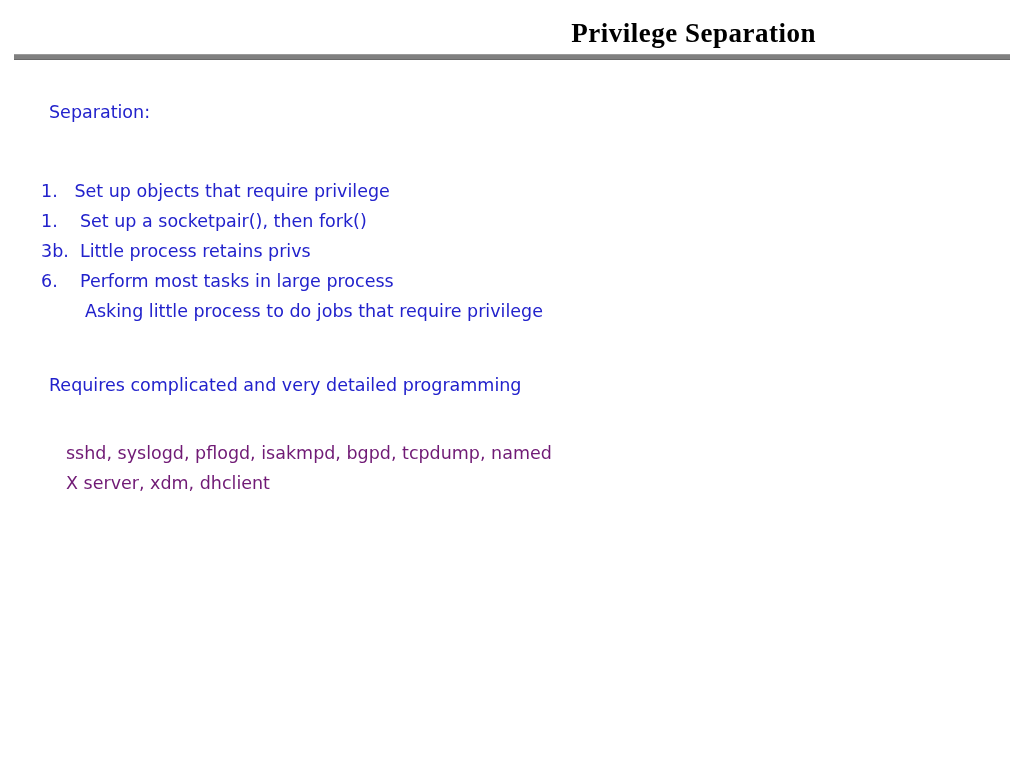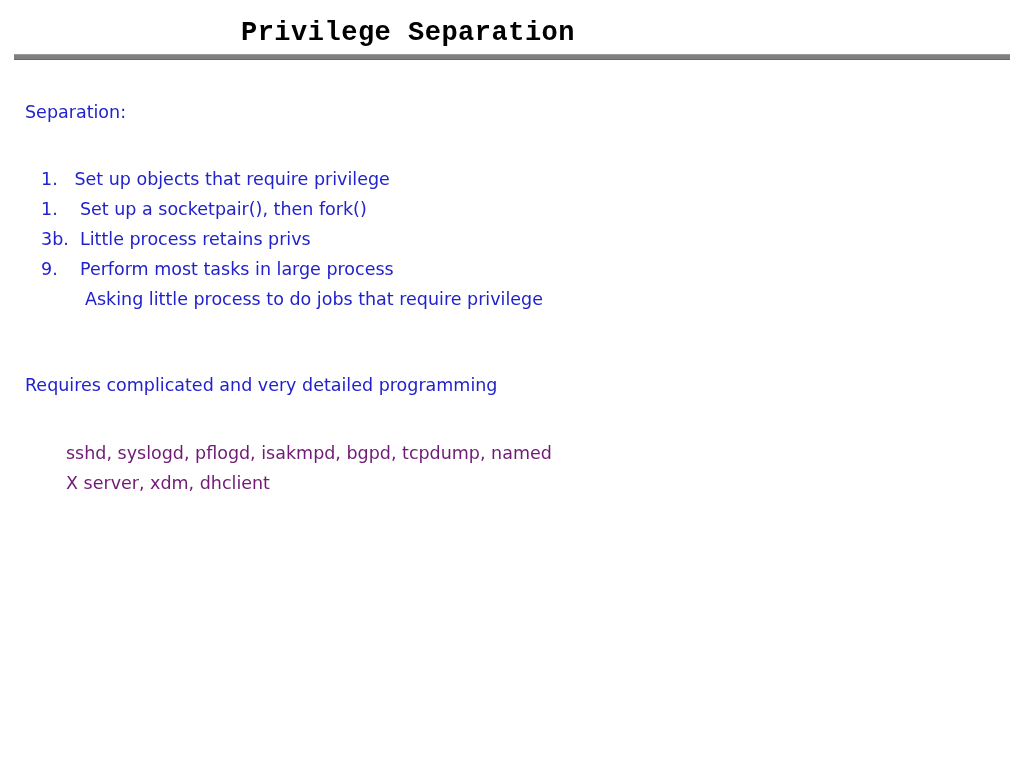--- a/index.html
+++ b/index.html
@@ -17,22 +17,22 @@
   .slide {
     position: absolute;
     inset: 0;
     background: #ffffff;
   }
   .slide-title {
     position: absolute;
     top: 18px;
     left: 0;
     width: 816px;
-    text-align: center;
-    font-family: Liberation Mono, monospace;
+    text-align: right;
+    font-family: Liberation Serif, serif;
     font-size: 27px;
     font-weight: bold;
     color: #000000;
     letter-spacing: 0.5px;
   }
   .title-rule {
     position: absolute;
     top: 54px;
     left: 14px;
     width: 996px;
@@ -40,28 +40,29 @@
     background: #808080;
     border-top: 1px solid #9a9a9a;
     border-bottom: 1px solid #6a6a6a;
   }
   .body-text {
     position: absolute;
     font-family: "DejaVu Sans", sans-serif;
     font-size: 17.5px;
     color: #2222cc;
     white-space: pre;
+    margin-left: 24px;
   }
   .heading-sep {
     top: 102px;
     left: 25px;
   }
   .numbered {
     position: absolute;
-    top: 164px;
+    top: 176px;
     left: 41px;
     color: #2222cc;
     font-family: "DejaVu Sans", sans-serif;
     font-size: 17.5px;
   }
   .numbered .row {
     display: block;
     white-space: pre;
     line-height: 30px;
   }
@@ -105,21 +106,21 @@
 
   <div class="slide-title">Privilege Separation</div>
   <div class="title-rule"></div>
 
   <div class="body-text heading-sep">Separation:</div>
 
   <div class="numbered">
     <span class="row">1.   Set up objects that require privilege</span>
     <span class="row">1.    Set up a socketpair(), then fork()</span>
     <span class="row">3b.  Little process retains privs</span>
-    <span class="row">9.    Perform most tasks in large process</span>
+    <span class="row">6.    Perform most tasks in large process</span>
     <span class="indent-row">Asking little process to do jobs that require privilege</span>
   </div>
 
   <div class="body-text requires">Requires complicated and very detailed programming</div>
 
   <div class="programs">
     <span class="row">sshd, syslogd, pflogd, isakmpd, bgpd, tcpdump, named</span>
     <span class="row">X server, xdm, dhclient</span>
   </div>
 

